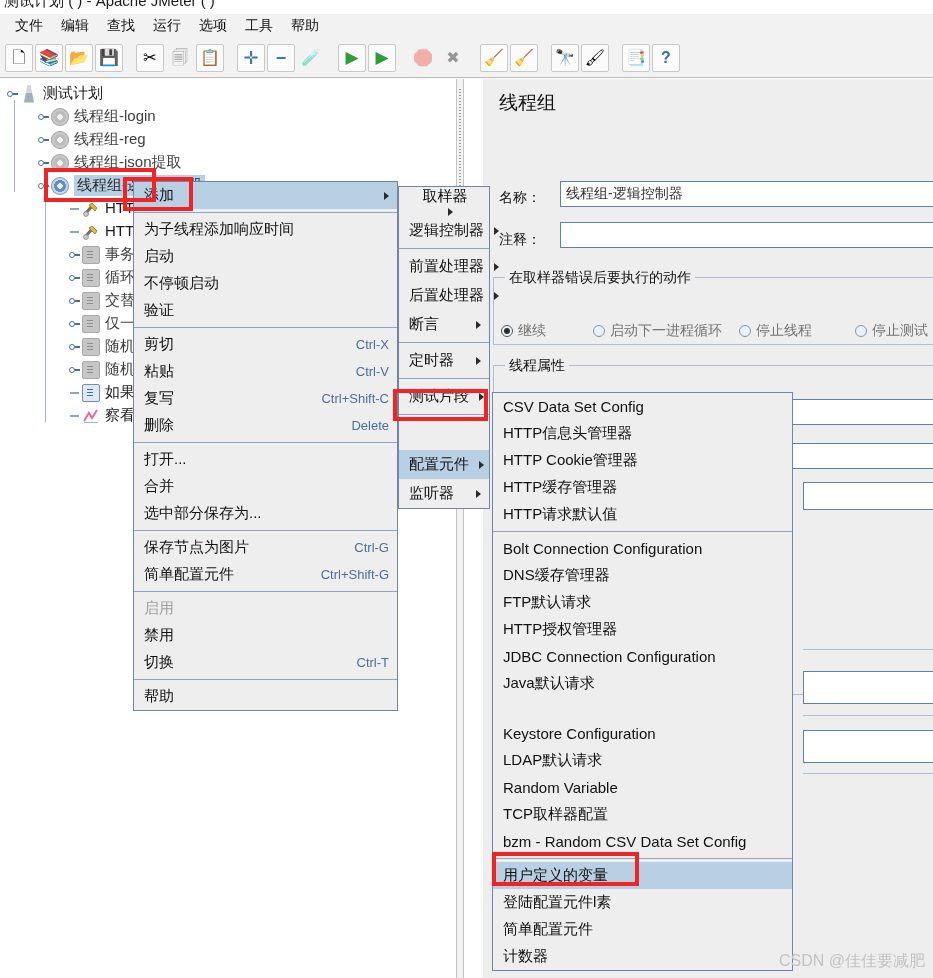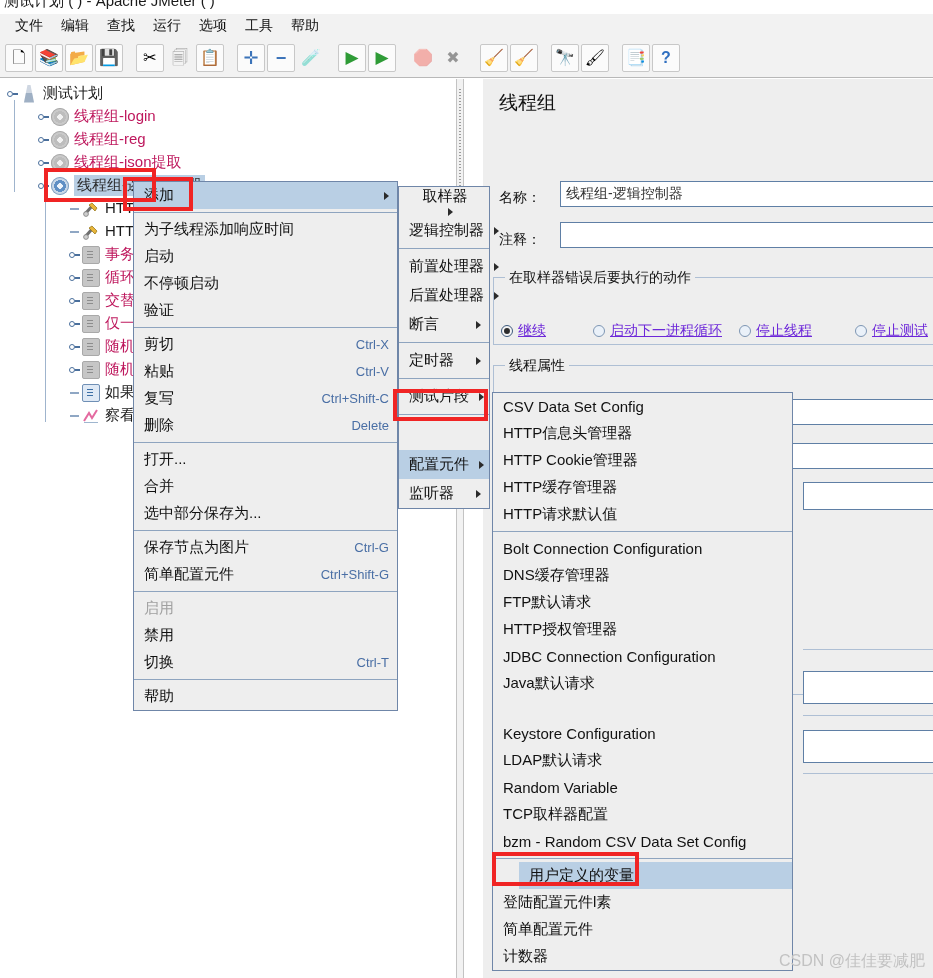--- a/index.html
+++ b/index.html
@@ -72,21 +72,21 @@
     content:"";position:absolute;left:7px;top:6px;width:5px;height:1.5px;background:#4a6f9c;
   }
   .tdash{
     width:13px;height:13px;display:inline-block;position:relative;margin-right:1px;
   }
   .tdash::after{
     content:"";position:absolute;left:2px;top:6px;width:9px;height:1.5px;background:#8fa7c4;
   }
   .vline{position:absolute;width:1px;background:#9fb4cd;}
   .ticon{width:18px;height:18px;margin-right:5px;display:inline-block;position:relative;flex:0 0 18px;}
-  .tlabel{color:#be185d;}
+  .tlabel{color:#404040;}
   .tlabel.dark{color:#1a1a1a;}
   .tlabel.sel{background:#b9cfe4;color:#2a2a2a;padding:1px 3px;}
   
   .ic-gear{background:radial-gradient(circle at 50% 50%,#f2f2f2 0 22%,#bdbdbd 23% 46%,#c9c9c9 47% 100%);
     border-radius:50%;box-shadow:0 0 0 1px #a8a8a8 inset;}
   .ic-gear.blue{background:radial-gradient(circle at 50% 50%,#eef4fb 0 22%,#5f8fc4 23% 46%,#c9d8e8 47% 100%);
     box-shadow:0 0 0 1px #7f9fc0 inset;}
   
   .ic-ctrl{background:#c6c6c6;border:1px solid #a9a9a9;border-radius:2px;box-sizing:border-box;}
   .ic-ctrl::after{content:"";position:absolute;left:4px;top:4px;width:6px;height:8px;
@@ -100,21 +100,21 @@
   .rtitle{position:absolute;left:16px;top:11px;font-size:19px;color:#111;}
   .rlabel{position:absolute;font-size:14px;color:#111;}
   .rinput{
     position:absolute;background:#ffffff;border:1px solid #5f7fa5;box-sizing:border-box;
     font-size:14px;color:#333;padding:2px 5px;display:flex;align-items:center;
   }
   .group{
     position:absolute;border:1px solid #aebfd4;box-sizing:border-box;background:transparent;
   }
   .glegend{position:absolute;background:#eeeeee;padding:0 4px;font-size:14px;color:#111;}
-  .radio{position:absolute;display:flex;align-items:center;font-size:14px;color:#6d28d9;white-space:nowrap;text-decoration:underline;}
+  .radio{position:absolute;display:flex;align-items:center;font-size:14px;color:#737373;white-space:nowrap;}
   .rdot{
     width:12px;height:12px;border-radius:50%;border:1px solid #7e96b3;background:#eaf1f9;
     margin-right:5px;display:inline-block;position:relative;box-sizing:border-box;flex:0 0 12px;
   }
   .rdot.on{background:#f4f4f4;border-color:#3d5a7d;}
   .rdot.on::after{content:"";position:absolute;left:2px;top:2px;width:6px;height:6px;
     border-radius:50%;background:#2c2c2c;}
   .sline{position:absolute;background:#aebfd4;height:1px;}
   
   .popup{
@@ -527,21 +527,21 @@
     <div class="pitem" style="height: 27px;">
       <span class="ptxt">Random Variable</span>
     </div>
     <div class="pitem" style="height: 27px;">
       <span class="ptxt">TCP取样器配置</span>
     </div>
     <div class="pitem" style="height: 27px;">
       <span class="ptxt">bzm - Random CSV Data Set Config</span>
     </div>
     <div class="psep"></div>
-    <div class="pitem hl" style="height: 27px; margin-left: 26px;">
+    <div class="pitem hl" style="height: 27px;">
       <span class="ptxt">用户定义的变量</span>
     </div>
     <div class="pitem" style="height: 27px;">
       <span class="ptxt">登陆配置元件l素</span>
     </div>
     <div class="pitem" style="height: 27px;">
       <span class="ptxt">简单配置元件</span>
     </div>
     <div class="pitem" style="height: 27px;">
       <span class="ptxt">计数器</span>

